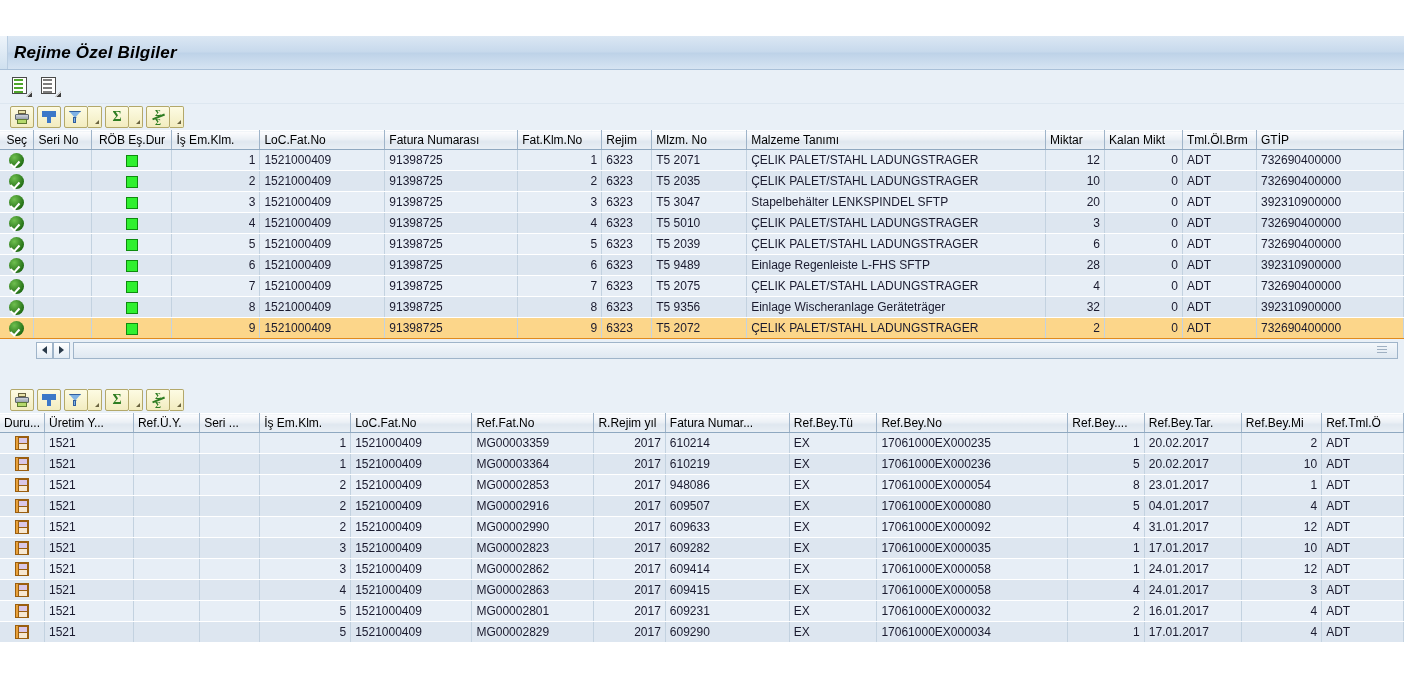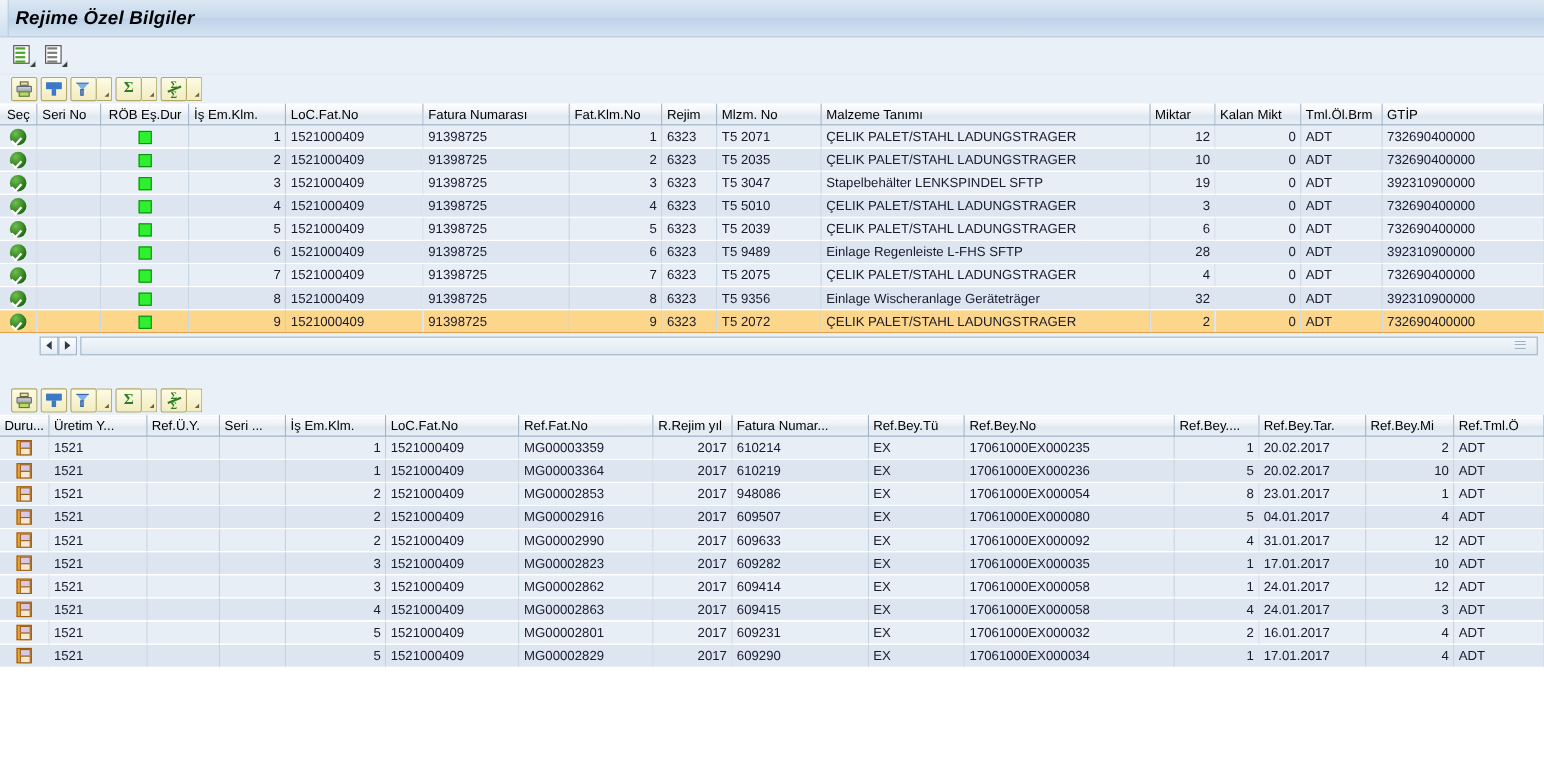--- a/index.html
+++ b/index.html
@@ -15,20 +15,21 @@
 
   
   .title-bar {
     height: 34px;
     background: linear-gradient(to bottom, #dbe7f3 0%, #c7d9ec 48%, #bdd2e8 52%, #d6e4f2 100%);
     border-bottom: 1px solid #a9c0d8;
     display: flex;
     align-items: center;
     padding-left: 14px;
     position: relative;
+    margin-top: 36px;
   }
   .title-bar::before{
     content:"";
     position:absolute; left:0; top:0; bottom:0; width:7px;
     background: linear-gradient(to bottom,#eef4fa,#cfe0ef);
     border-right:1px solid #b9cde1;
   }
   .title-text {
     font-size: 17px;
     font-weight: bold;
@@ -369,21 +370,21 @@
             <td class="ctr"><span class="ico-check"></span></td>
             <td></td>
             <td class="ctr"><span class="ico-square"></span></td>
             <td class="num">3</td>
             <td>1521000409</td>
             <td>91398725</td>
             <td class="num">3</td>
             <td>6323</td>
             <td>T5 3047</td>
             <td>Stapelbehälter LENKSPINDEL SFTP</td>
-            <td class="num">19</td>
+            <td class="num">20</td>
             <td class="num">0</td>
             <td>ADT</td>
             <td>392310900000</td>
           </tr>
           <tr class="r-even">
             <td class="ctr"><span class="ico-check"></span></td>
             <td></td>
             <td class="ctr"><span class="ico-square"></span></td>
             <td class="num">4</td>
             <td>1521000409</td>

